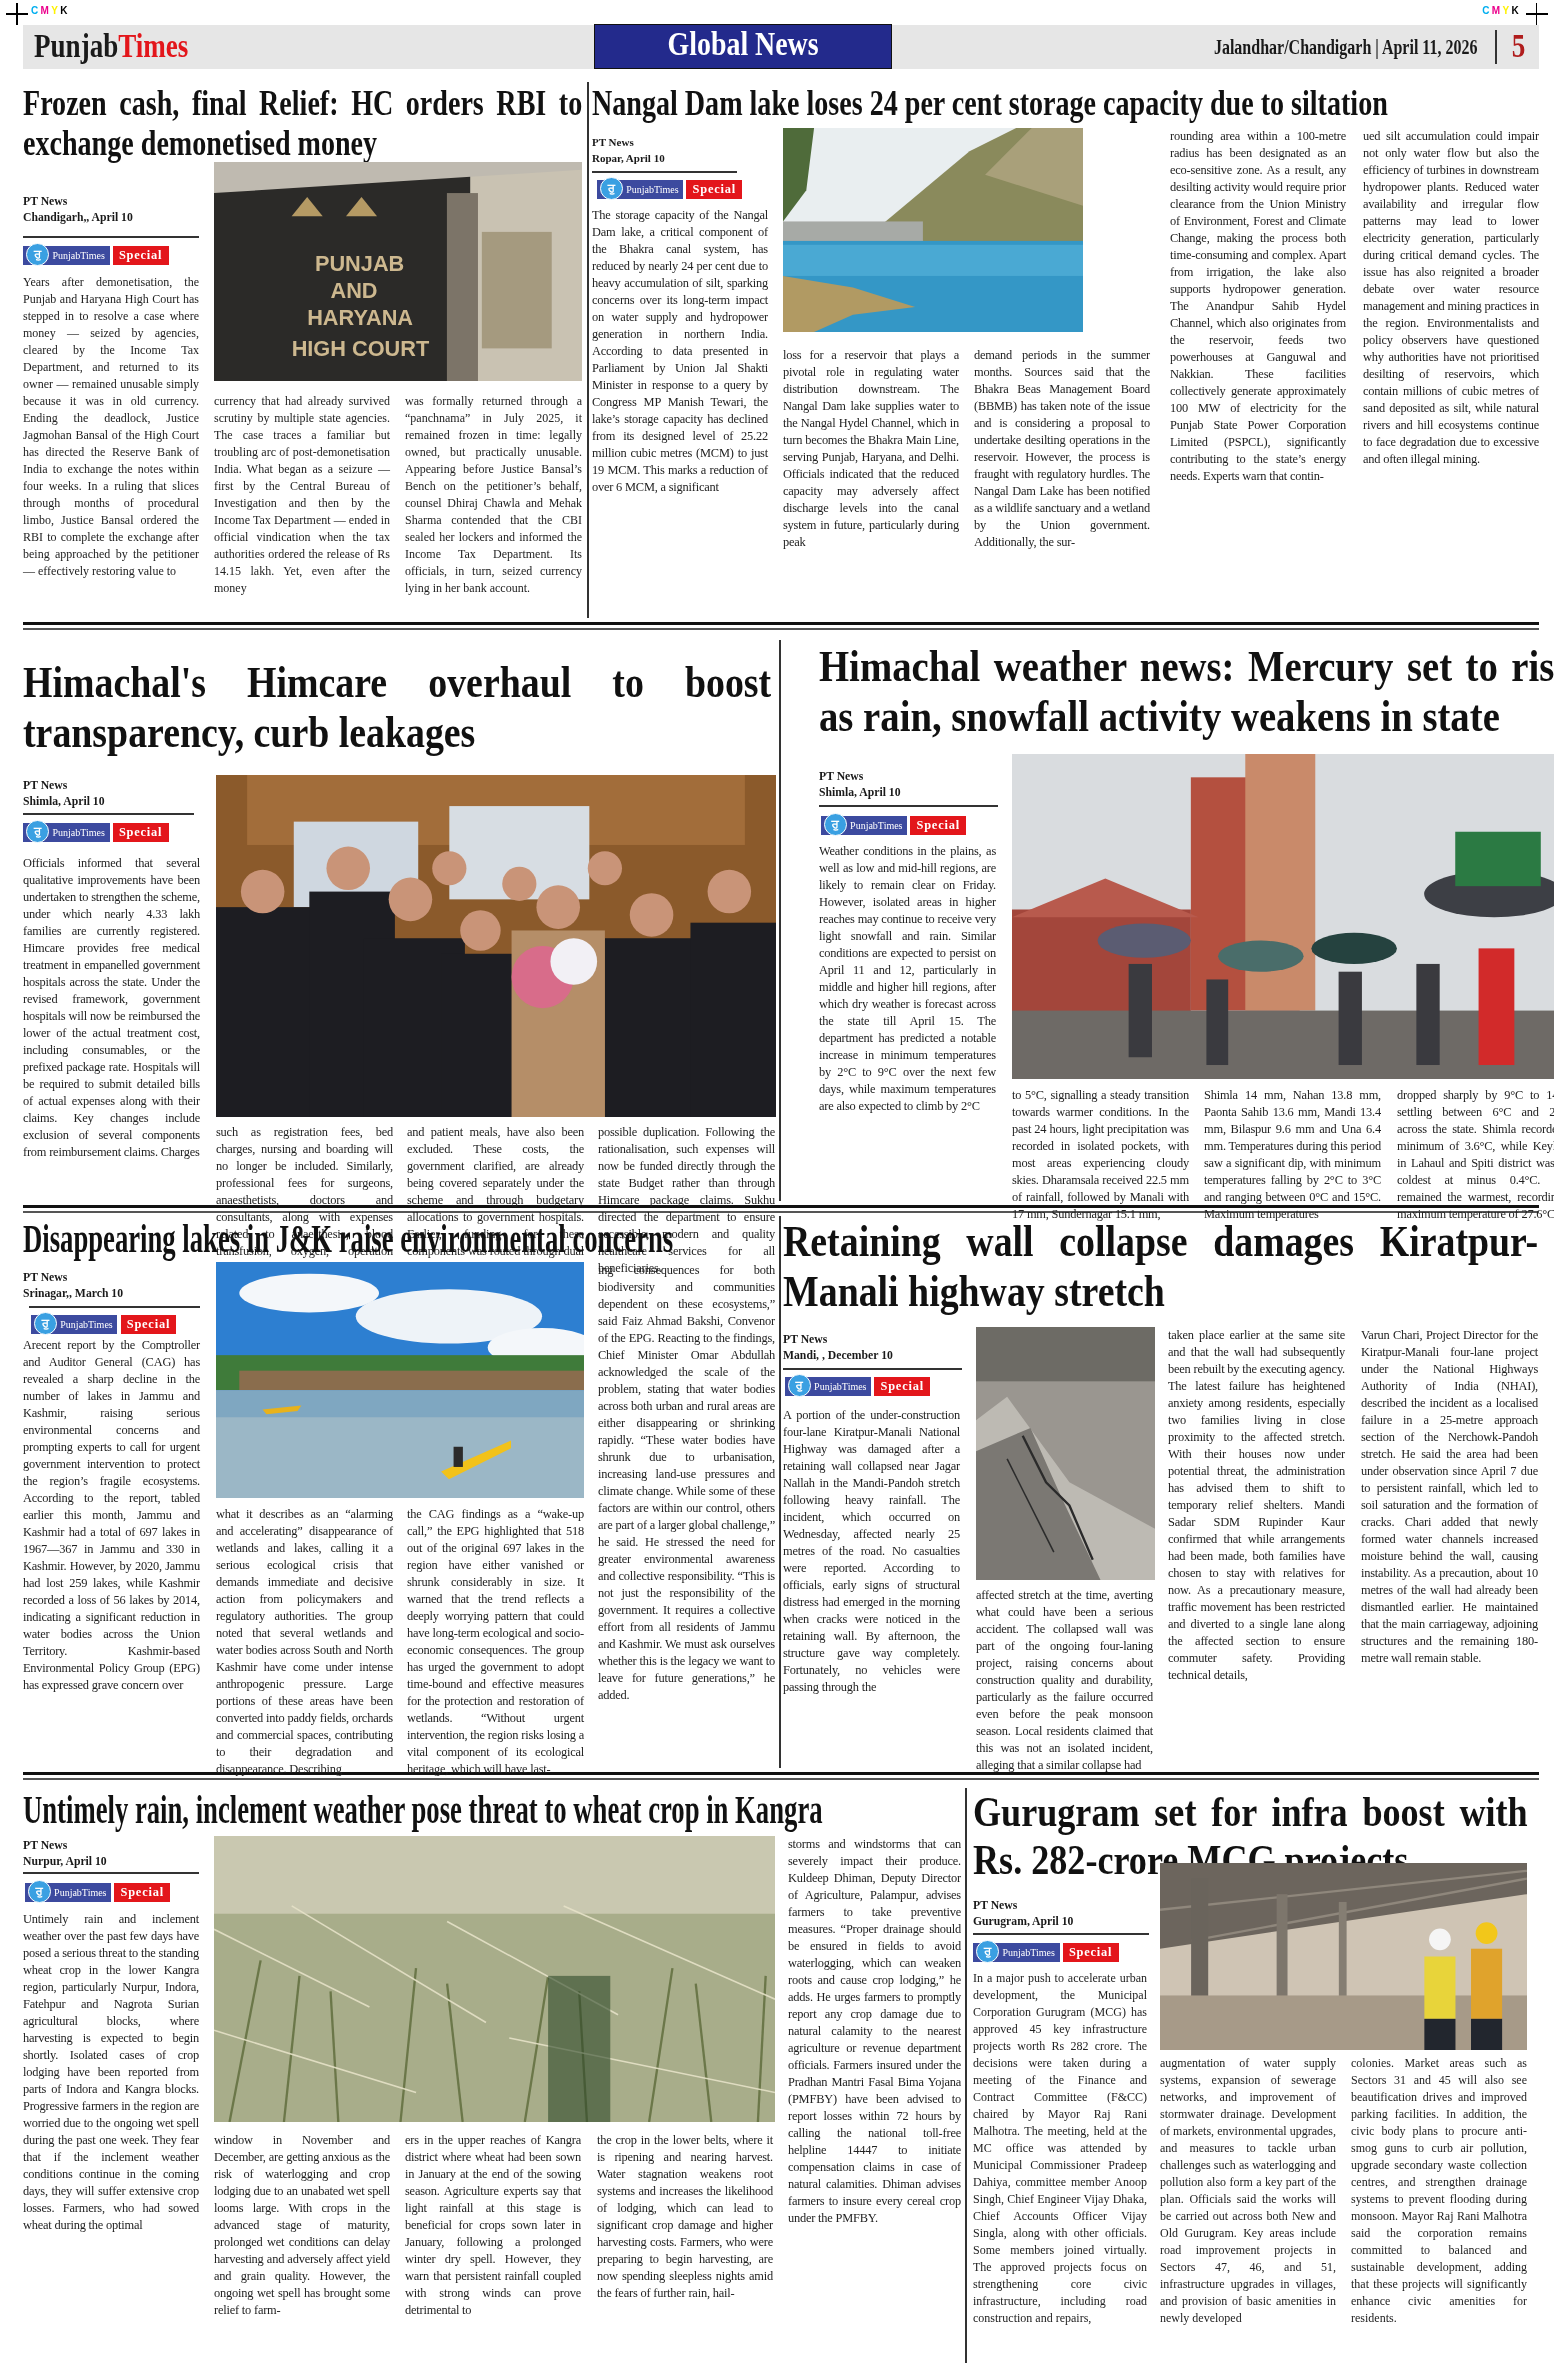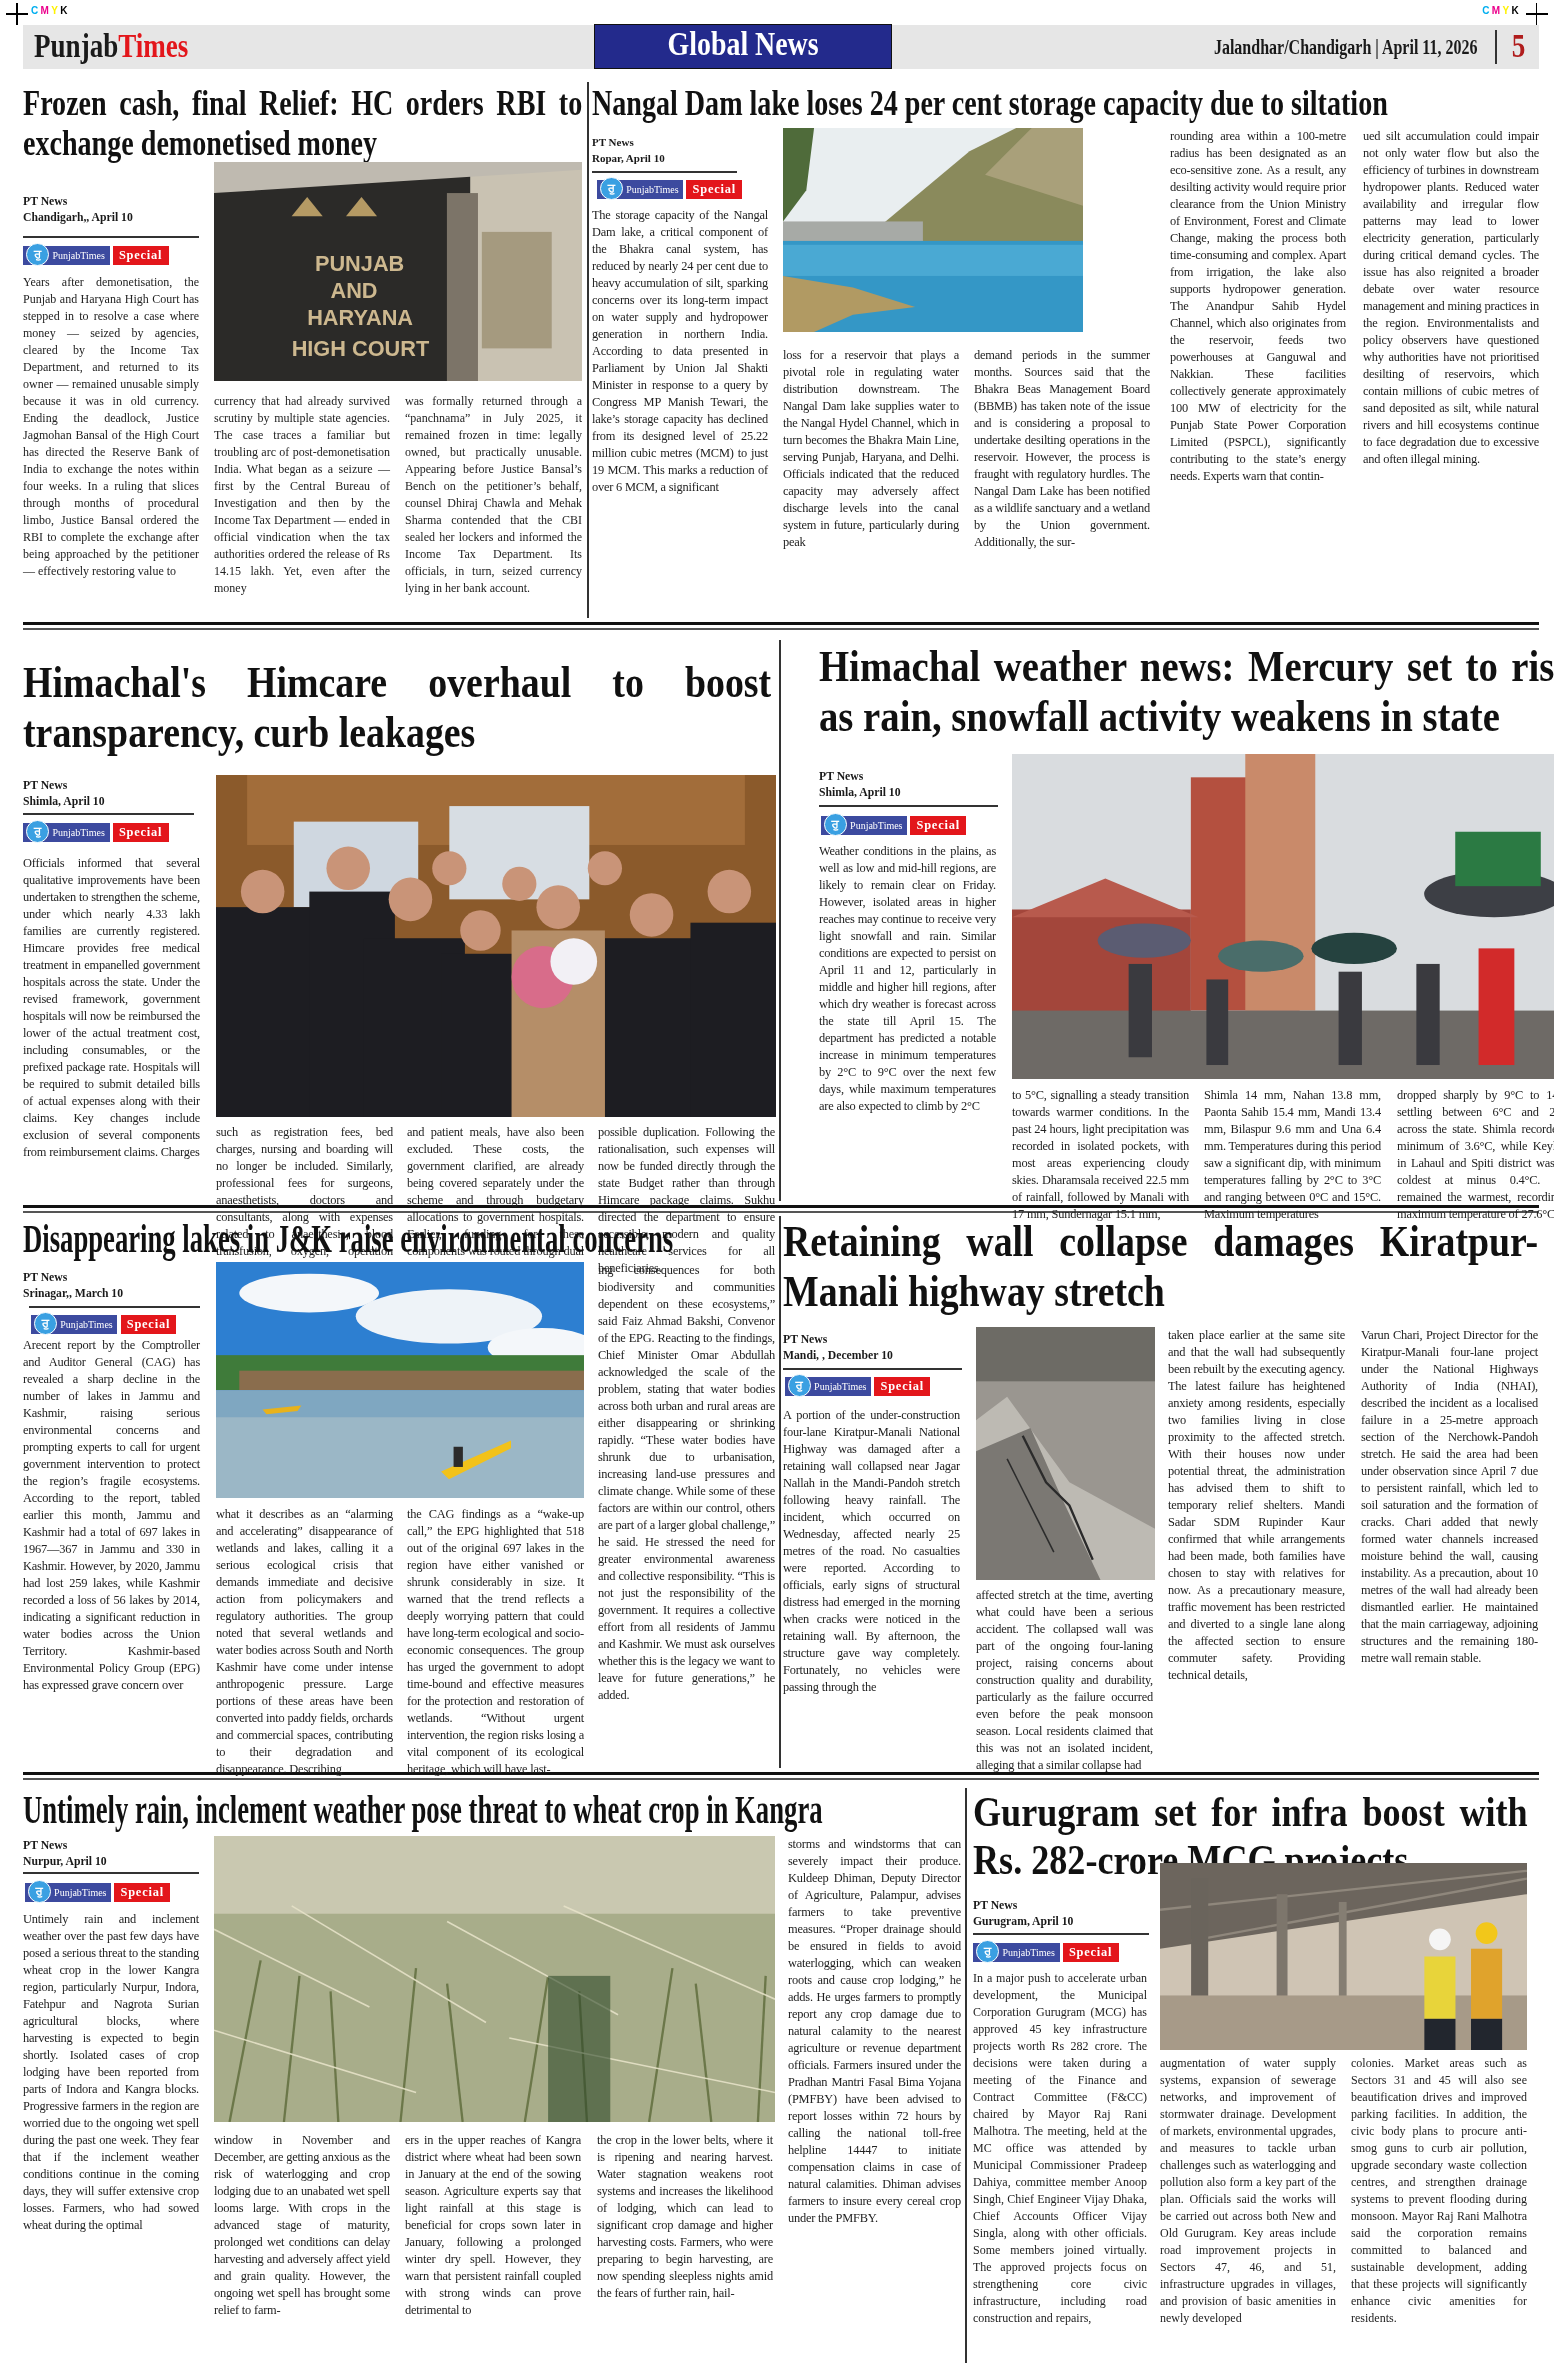--- a/index.html
+++ b/index.html
@@ -218,21 +218,21 @@
       <rect x="600" y="250" width="46" height="150" fill="#d22a2a"></rect>
       <ellipse cx="620" cy="180" rx="90" ry="30" fill="#3d3f45"></ellipse>
       <ellipse cx="170" cy="240" rx="60" ry="22" fill="#5b5c72"></ellipse>
       <ellipse cx="320" cy="260" rx="55" ry="20" fill="#4a6d6a"></ellipse>
       <ellipse cx="440" cy="250" rx="55" ry="20" fill="#25423f"></ellipse>
       <rect x="570" y="100" width="110" height="70" fill="#2b7a43"></rect>
     </svg>
   </div>
   <div class="col condensed" style="left:0; top:201px; width:177px;">Weather conditions in the plains, as well as low and mid-hill regions, are likely to remain clear on Friday. However, isolated areas in higher reaches may continue to receive very light snowfall and rain. Similar conditions are expected to persist on April 11 and 12, particularly in middle and higher hill regions, after which dry weather is forecast across the state till April 15. The department has predicted a notable increase in minimum temperatures by 2°C to 9°C over the next few days, while maximum temperatures are also expected to climb by 2°C</div>
   <div class="col condensed" style="left:193px; top:445px; width:177px;">to 5°C, signalling a steady transition towards warmer conditions. In the past 24 hours, light precipitation was recorded in isolated pockets, with most areas experiencing cloudy skies. Dharamsala received 22.5 mm of rainfall, followed by Manali with 17 mm, Sundernagar 15.1 mm,</div>
-  <div class="col condensed" style="left:385px; top:445px; width:177px;">Shimla 14 mm, Nahan 13.8 mm, Paonta Sahib 15.4 mm, Mandi 13.4 mm, Bilaspur 9.6 mm and Una 6.4 mm. Temperatures during this period saw a significant dip, with minimum temperatures falling by 2°C to 3°C and ranging between 0°C and 15°C. Maximum temperatures</div>
+  <div class="col condensed" style="left:385px; top:445px; width:177px;">Shimla 14 mm, Nahan 13.8 mm, Paonta Sahib 13.6 mm, Mandi 13.4 mm, Bilaspur 9.6 mm and Una 6.4 mm. Temperatures during this period saw a significant dip, with minimum temperatures falling by 2°C to 3°C and ranging between 0°C and 15°C. Maximum temperatures</div>
   <div class="col condensed" style="left:578px; top:445px; width:177px;">dropped sharply by 9°C to 14°C, settling between 6°C and 27°C across the state. Shimla recorded a minimum of 3.6°C, while Keylong in Lahaul and Spiti district was the coldest at minus 0.4°C. Una remained the warmest, recording a maximum temperature of 27.6°C.</div>
 </article>
 
 <article class="article" style="left:23px; top:1217px; width:751px; height:552px;">
   <h2 class="headline" style="font-size:40px; width:1127px; transform:scaleX(0.667); white-space:nowrap;">Disappearing lakes in J&amp;K raise environmental concerns</h2>
   <div class="byline" style="left:0; top:53px; width:155px;">
     <div>PT News</div>
     <div>Srinagar,, March 10</div>
   </div>
   <div class="byline-rule" style="left:6.2px; top:89px; width:171px;"></div>

